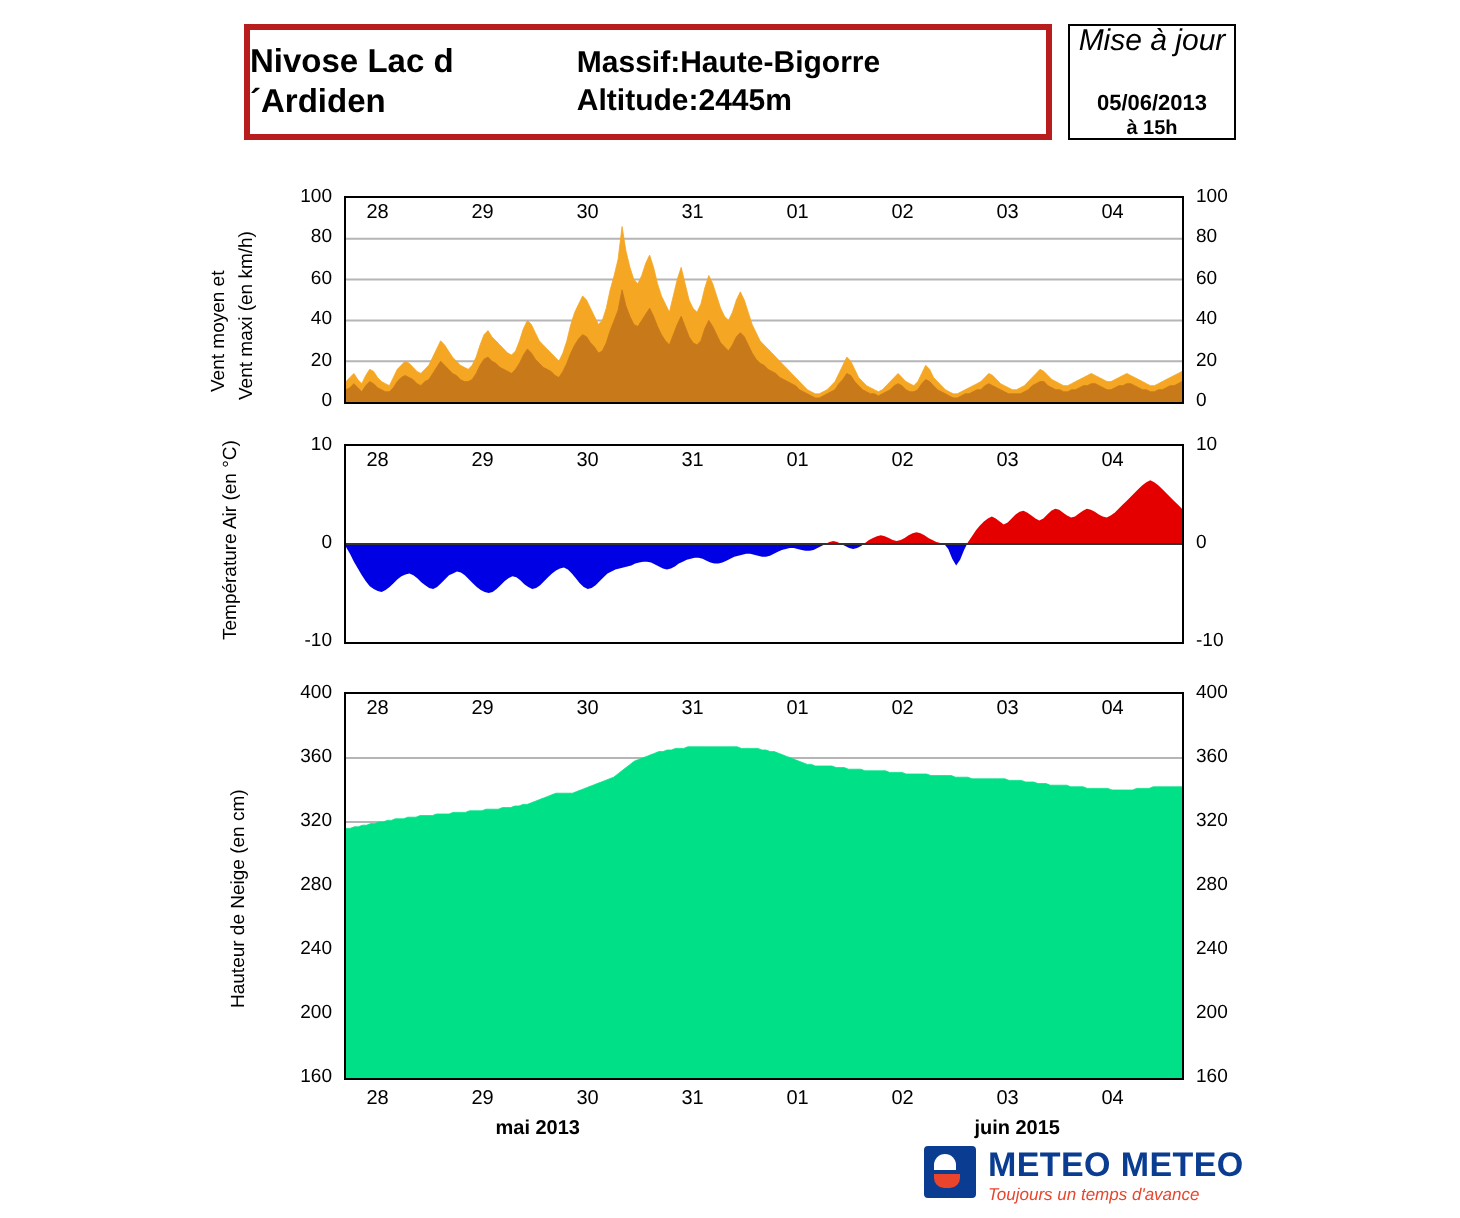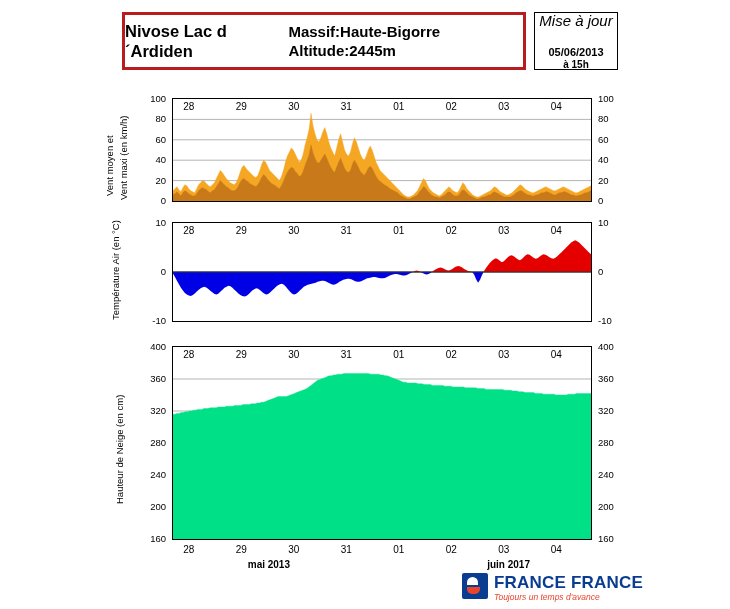--- a/index.html
+++ b/index.html
@@ -231,25 +231,25 @@
         <line x1="0" y1="128" x2="418" y2="128" stroke="#b5b5b5" stroke-width="1"></line>
         <line x1="0" y1="96" x2="418" y2="96" stroke="#b5b5b5" stroke-width="1"></line>
         <line x1="0" y1="64" x2="418" y2="64" stroke="#b5b5b5" stroke-width="1"></line>
         <line x1="0" y1="32" x2="418" y2="32" stroke="#b5b5b5" stroke-width="1"></line>
         <path d="M 0 192 L 0.00 67.20 L 2.06 67.20 L 4.12 66.40 L 6.18 66.40 L 8.24 65.60 L 10.30 65.60 L 12.35 64.80 L 14.41 64.80 L 16.47 64.00 L 18.53 64.00 L 20.59 63.20 L 22.65 63.20 L 24.71 62.40 L 26.77 62.40 L 28.83 62.40 L 30.89 61.60 L 32.95 61.60 L 35.00 61.60 L 37.06 60.80 L 39.12 60.80 L 41.18 60.80 L 43.24 60.80 L 45.30 60.00 L 47.36 60.00 L 49.42 60.00 L 51.48 60.00 L 53.54 59.20 L 55.60 59.20 L 57.66 59.20 L 59.71 59.20 L 61.77 58.40 L 63.83 58.40 L 65.89 58.40 L 67.95 58.40 L 70.01 57.60 L 72.07 57.60 L 74.13 57.60 L 76.19 57.60 L 78.25 56.80 L 80.31 56.80 L 82.36 56.80 L 84.42 56.00 L 86.48 56.00 L 88.54 55.20 L 90.60 55.20 L 92.66 54.40 L 94.72 53.60 L 96.78 52.80 L 98.84 52.00 L 100.90 51.20 L 102.96 50.40 L 105.01 49.60 L 107.07 49.60 L 109.13 49.60 L 111.19 49.60 L 113.25 49.60 L 115.31 48.80 L 117.37 48.00 L 119.43 47.20 L 121.49 46.40 L 123.55 45.60 L 125.61 44.80 L 127.67 44.00 L 129.72 43.20 L 131.78 42.40 L 133.84 41.60 L 135.90 40.00 L 137.96 38.40 L 140.02 36.80 L 142.08 35.20 L 144.14 33.60 L 146.20 32.80 L 148.26 32.00 L 150.32 31.20 L 152.37 30.40 L 154.43 29.60 L 156.49 28.80 L 158.55 28.80 L 160.61 28.00 L 162.67 28.00 L 164.73 27.20 L 166.79 27.20 L 168.85 27.20 L 170.91 26.40 L 172.97 26.40 L 175.02 26.40 L 177.08 26.40 L 179.14 26.40 L 181.20 26.40 L 183.26 26.40 L 185.32 26.40 L 187.38 26.40 L 189.44 26.40 L 191.50 26.40 L 193.56 26.40 L 195.62 26.40 L 197.67 27.20 L 199.73 27.20 L 201.79 27.20 L 203.85 27.20 L 205.91 27.20 L 207.97 28.00 L 210.03 28.00 L 212.09 28.80 L 214.15 28.80 L 216.21 29.60 L 218.27 30.40 L 220.33 31.20 L 222.38 32.00 L 224.44 32.80 L 226.50 33.60 L 228.56 34.40 L 230.62 35.20 L 232.68 35.20 L 234.74 36.00 L 236.80 36.00 L 238.86 36.00 L 240.92 36.00 L 242.98 36.00 L 245.03 36.80 L 247.09 36.80 L 249.15 36.80 L 251.21 37.60 L 253.27 37.60 L 255.33 37.60 L 257.39 37.60 L 259.45 38.40 L 261.51 38.40 L 263.57 38.40 L 265.63 38.40 L 267.68 38.40 L 269.74 38.40 L 271.80 39.20 L 273.86 39.20 L 275.92 39.20 L 277.98 39.20 L 280.04 40.00 L 282.10 40.00 L 284.16 40.00 L 286.22 40.00 L 288.28 40.00 L 290.33 40.00 L 292.39 40.80 L 294.45 40.80 L 296.51 40.80 L 298.57 40.80 L 300.63 40.80 L 302.69 40.80 L 304.75 41.60 L 306.81 41.60 L 308.87 41.60 L 310.93 41.60 L 312.99 42.40 L 315.04 42.40 L 317.10 42.40 L 319.16 42.40 L 321.22 42.40 L 323.28 42.40 L 325.34 42.40 L 327.40 42.40 L 329.46 42.40 L 331.52 43.20 L 333.58 43.20 L 335.64 43.20 L 337.69 43.20 L 339.75 44.00 L 341.81 44.00 L 343.87 44.00 L 345.93 44.80 L 347.99 44.80 L 350.05 44.80 L 352.11 45.60 L 354.17 45.60 L 356.23 45.60 L 358.29 45.60 L 360.34 45.60 L 362.40 46.40 L 364.46 46.40 L 366.52 46.40 L 368.58 46.40 L 370.64 47.20 L 372.70 47.20 L 374.76 47.20 L 376.82 47.20 L 378.88 47.20 L 380.94 47.20 L 383.00 48.00 L 385.05 48.00 L 387.11 48.00 L 389.17 48.00 L 391.23 48.00 L 393.29 48.00 L 395.35 47.20 L 397.41 47.20 L 399.47 47.20 L 401.53 47.20 L 403.59 46.40 L 405.65 46.40 L 407.70 46.40 L 409.76 46.40 L 411.82 46.40 L 413.88 46.40 L 415.94 46.40 L 418.00 46.40 L 418 192 Z" fill="#00E187" stroke="#00E187" stroke-width="0.4"></path>
       </svg>
   </div>
   <div class="axis-title" style="left:114px; top:504px; transform: rotate(-90deg);">Hauteur de Neige (en cm)</div>
 
   <div class="month-label" style="left:200px; top:559px;">mai 2013</div>
-  <div class="month-label" style="left:440px; top:559px;">juin 2017</div>
+  <div class="month-label" style="left:440px; top:559px;">juin 2015</div>
 
   <div class="logo">
     <div class="logo-mark"></div>
-    <div class="logo-text">FRANCE FRANCE</div>
+    <div class="logo-text">METEO METEO</div>
     <div class="logo-sub">Toujours un temps d'avance</div>
   </div>
 
 <div class="ytick" style="left:132px; top:196px;">0</div>
     <div class="ytick right" style="left:598px; top:196px;">0</div>
     <div class="ytick" style="left:132px; top:175.6px;">20</div>
     <div class="ytick right" style="left:598px; top:175.6px;">20</div>
     <div class="ytick" style="left:132px; top:155.2px;">40</div>
     <div class="ytick right" style="left:598px; top:155.2px;">40</div>
     <div class="ytick" style="left:132px; top:134.8px;">60</div>

